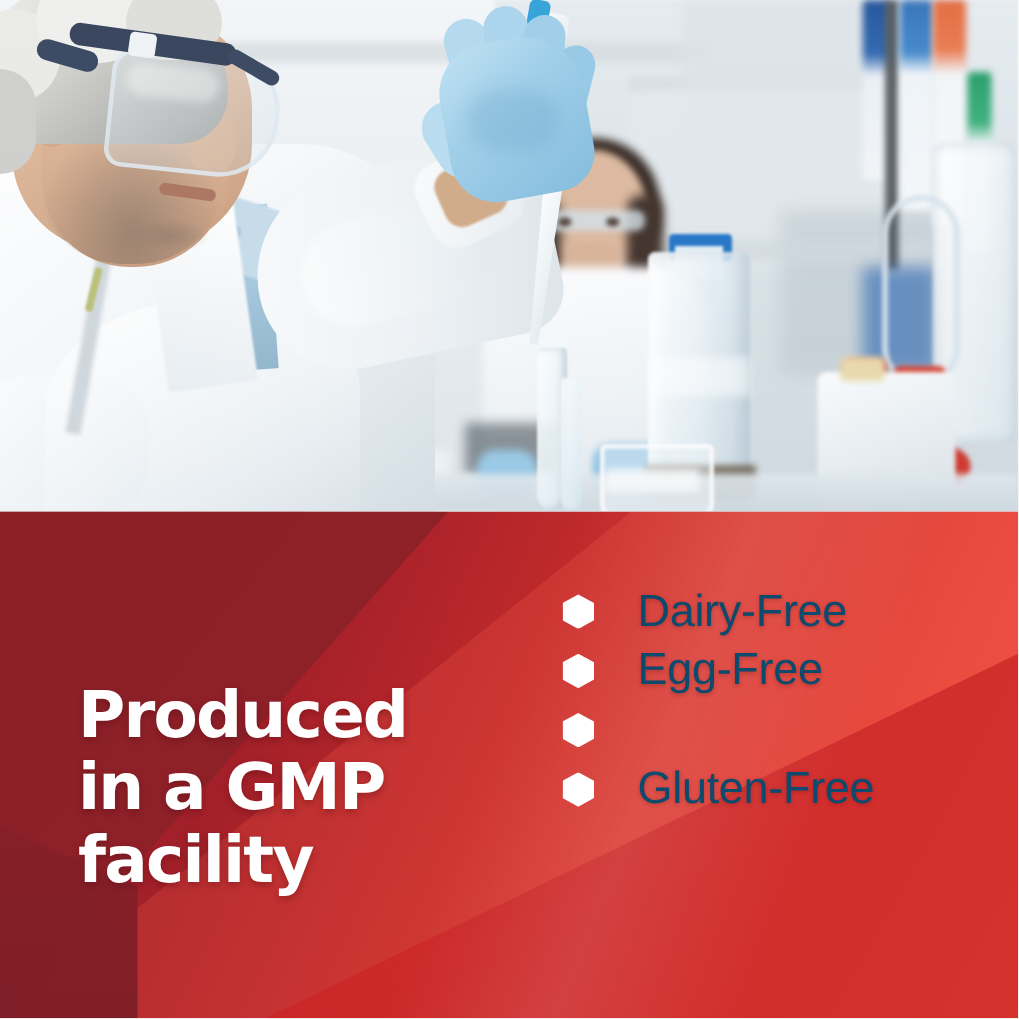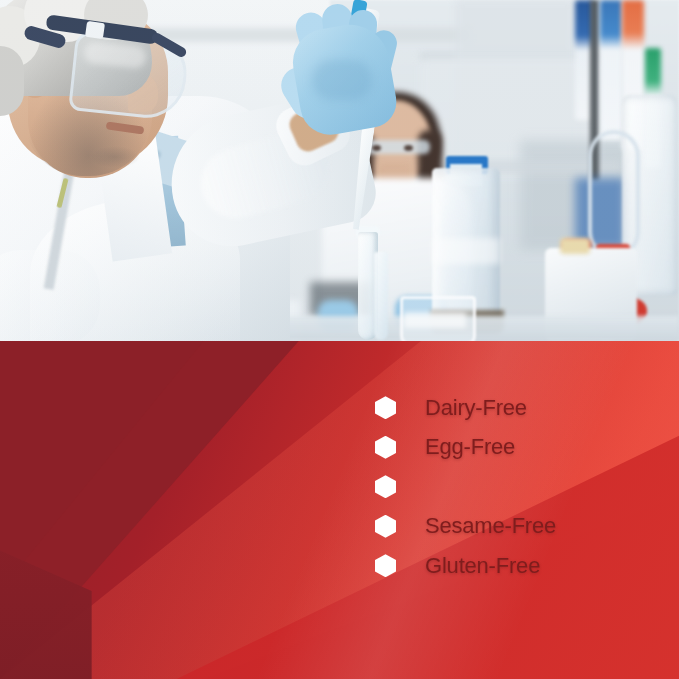--- a/index.html
+++ b/index.html
@@ -257,23 +257,23 @@
     height:39.5px;
   }
   .hexbullet{
     width:21px;height:23px;flex:0 0 21px;
     background:#ffffff;
     clip-path:polygon(50% 0%, 100% 25%, 100% 75%, 50% 100%, 0% 75%, 0% 25%);
     margin-right:29px;
     filter:drop-shadow(0 1px 2px rgba(80,12,16,.3));
   }
   .feat-label{
-    color:#7f1d1d;
+    color:#0c4a6e;
     font-family:"Liberation Sans",sans-serif;
-    font-size:22px;
+    font-size:30px;
     font-weight:normal;
     letter-spacing:-.2px;
     white-space:nowrap;
     text-shadow:0 1px 3px rgba(80,12,16,.3);
   }
 </style>
 </head>
 <body>
 
 <div id="banner">
@@ -393,37 +393,38 @@
 
   <div id="panel">
     <div class="layer l-base"></div>
     <div class="layer l-diag-bright"></div>
     <div class="layer l-diag-lower"></div>
     <div class="layer l-diag-dark"></div>
     <div class="layer l-left-block"></div>
     <div class="layer l-left-strip"></div>
     <div class="layer l-sheen"></div>
 
+    <h1 id="headline">
+      <span class="hl-line">Produced</span>
+      <span class="hl-line">in a GMP</span>
+      <span class="hl-line">facility</span>
+    </h1>
 
     <ul id="features">
       <li>
         <span class="hexbullet"></span>
         <span class="feat-label">Dairy-Free</span>
       </li>
       <li>
         <span class="hexbullet"></span>
         <span class="feat-label">Egg-Free</span>
       </li>
       <li>
         <span class="hexbullet"></span>
       </li>
       <li>
         <span class="hexbullet"></span>
-        <span class="feat-label">Sesame-Free</span>
-      </li>
-      <li>
-        <span class="hexbullet"></span>
         <span class="feat-label">Gluten-Free</span>
       </li>
     </ul>
   </div>
 
 </div>
 
 </body></html>

